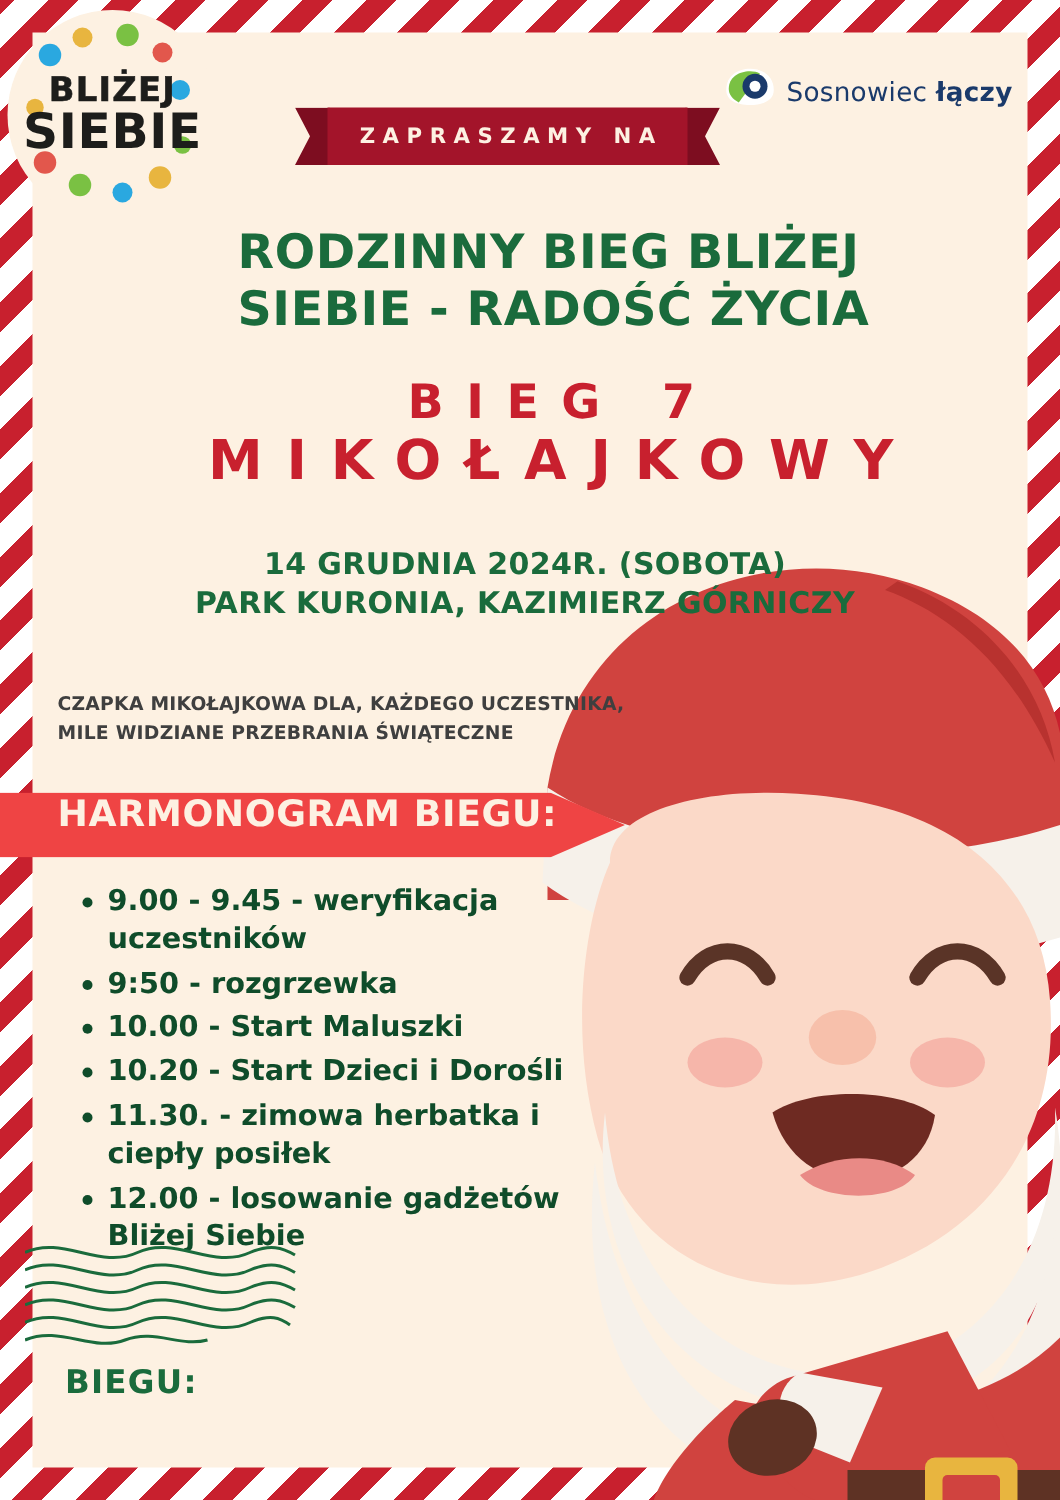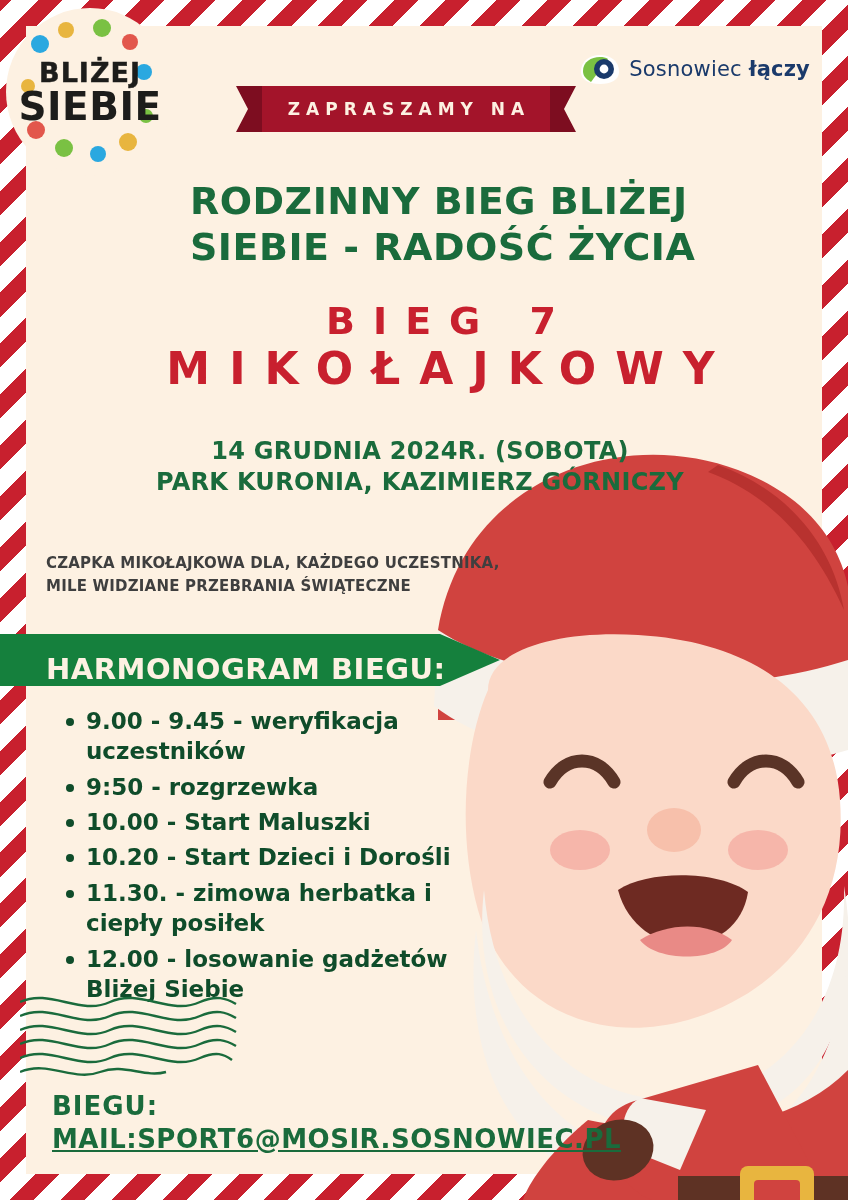--- a/index.html
+++ b/index.html
@@ -95,21 +95,21 @@
     top: 0;
     pointer-events: none;
   }
 
   
   .city-logo {
     position: absolute;
     right: 38px;
     top: 52px;
     display: flex;
-    align-items: center;
+    align-items: flex-end;
     gap: 8px;
     z-index: 7;
   }
   .city-logo-mark {
     width: 42px;
     height: 34px;
     position: relative;
   }
   .city-logo-text {
     font-family: "DejaVu Sans", sans-serif;
@@ -227,24 +227,24 @@
     z-index: 7;
   }
 
   
   .sched-banner {
     position: absolute;
     left: 0;
     top: 634px;
     width: 500px;
     height: 52px;
-    background: #15803d;
+    background: #ef4444;
     clip-path: polygon(0 0, 440px 0, 500px 50%, 440px 100%, 0 100%);
     display: flex;
-    align-items: flex-end;
+    align-items: flex-start;
     z-index: 7;
   }
   .sched-banner-label {
     font-family: "DejaVu Sans", sans-serif;
     font-weight: bold;
     font-size: 29px;
     color: #fdf1e2;
     letter-spacing: 0.5px;
     padding-left: 46px;
   }
@@ -446,17 +446,16 @@
         <path d="M0 26 C30 12 60 40 90 26 C120 12 150 40 180 26 C196 19 206 22 216 28"></path>
         <path d="M0 40 C30 26 60 54 90 40 C120 26 150 54 180 40 C196 33 206 36 216 42"></path>
         <path d="M0 54 C30 40 60 68 90 54 C120 40 150 68 180 54 C196 47 206 50 216 56"></path>
         <path d="M0 68 C30 54 60 82 90 68 C120 54 150 82 180 68 C196 61 204 64 212 70"></path>
         <path d="M0 82 C28 70 54 92 80 82 C104 73 124 88 146 82"></path>
       </g>
     </svg>
 
     <div class="signup">
       <div class="signup-label">BIEGU:</div>
-      <div class="signup-mail">MAIL:SPORT6@MOSIR.SOSNOWIEC.PL</div>
     </div>
 
   </div>
 </div>
 
 </body></html>

